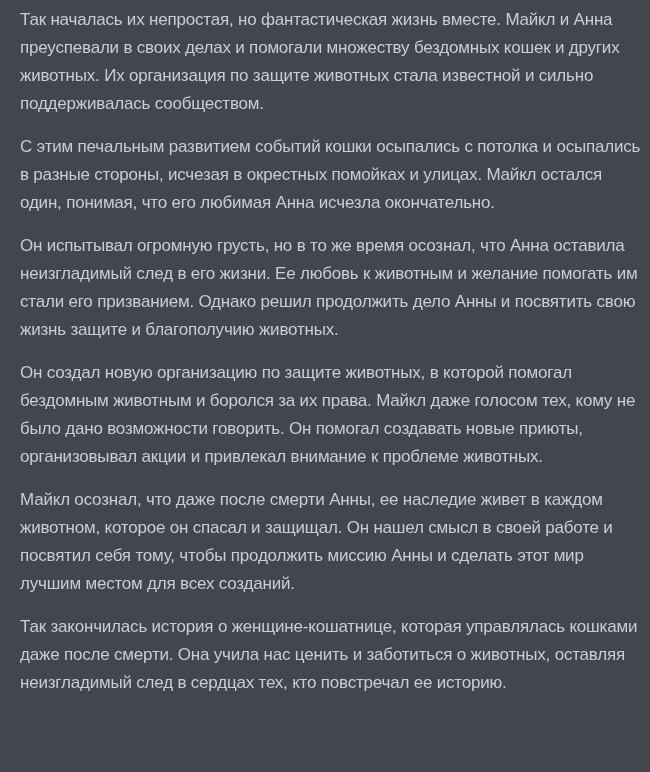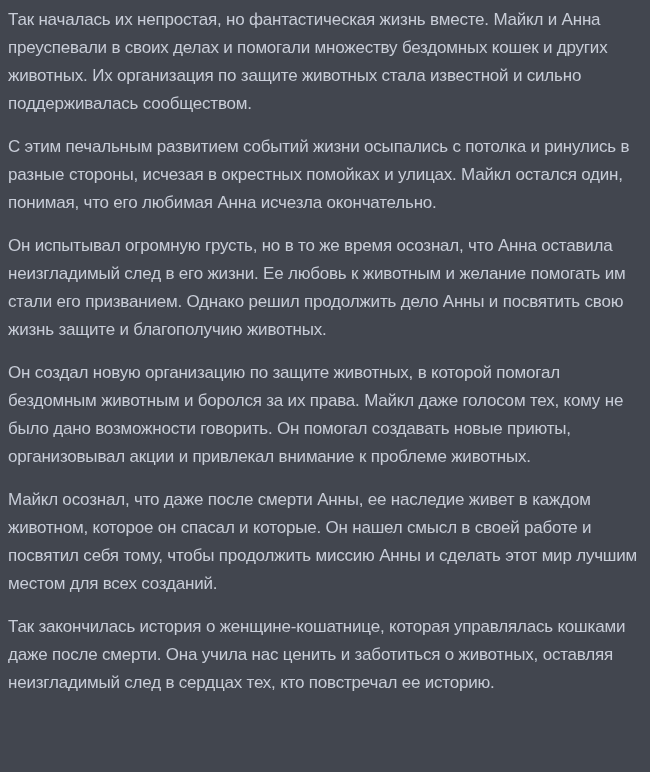--- a/index.html
+++ b/index.html
@@ -18,29 +18,29 @@
     width: 650px;
     padding: 6px 6px 0 8px;
     color: #C8CDD8;
     font-size: 17px;
     line-height: 28px;
     letter-spacing: -0.2px;
     font-weight: 400;
     -webkit-font-smoothing: antialiased;
   }
   .message-text p {
-    margin: 0 0 15px 0;
+    margin: 0 0 15px 12px;
   }
   .message-text p:last-child {
     margin-bottom: 0;
   }
 </style>
 </head>
 <body>
 
 <div class="message-text">
   <p>Так началась их непростая, но фантастическая жизнь вместе. Майкл и Анна преуспевали в своих делах и помогали множеству бездомных кошек и других животных. Их организация по защите животных стала известной и сильно поддерживалась сообществом.</p>
-  <p>С этим печальным развитием событий жизни осыпались с потолка и ринулись в разные стороны, исчезая в окрестных помойках и улицах. Майкл остался один, понимая, что его любимая Анна исчезла окончательно.</p>
+  <p>С этим печальным развитием событий кошки осыпались с потолка и осыпались в разные стороны, исчезая в окрестных помойках и улицах. Майкл остался один, понимая, что его любимая Анна исчезла окончательно.</p>
   <p>Он испытывал огромную грусть, но в то же время осознал, что Анна оставила неизгладимый след в его жизни. Ее любовь к животным и желание помогать им стали его призванием. Однако решил продолжить дело Анны и посвятить свою жизнь защите и благополучию животных.</p>
   <p>Он создал новую организацию по защите животных, в которой помогал бездомным животным и боролся за их права. Майкл даже голосом тех, кому не было дано возможности говорить. Он помогал создавать новые приюты, организовывал акции и привлекал внимание к проблеме животных.</p>
-  <p>Майкл осознал, что даже после смерти Анны, ее наследие живет в каждом животном, которое он спасал и которые. Он нашел смысл в своей работе и посвятил себя тому, чтобы продолжить миссию Анны и сделать этот мир лучшим местом для всех созданий.</p>
+  <p>Майкл осознал, что даже после смерти Анны, ее наследие живет в каждом животном, которое он спасал и защищал. Он нашел смысл в своей работе и посвятил себя тому, чтобы продолжить миссию Анны и сделать этот мир лучшим местом для всех созданий.</p>
   <p>Так закончилась история о женщине-кошатнице, которая управлялась кошками даже после смерти. Она учила нас ценить и заботиться о животных, оставляя неизгладимый след в сердцах тех, кто повстречал ее историю.</p>
 </div>
 
 </body></html>

